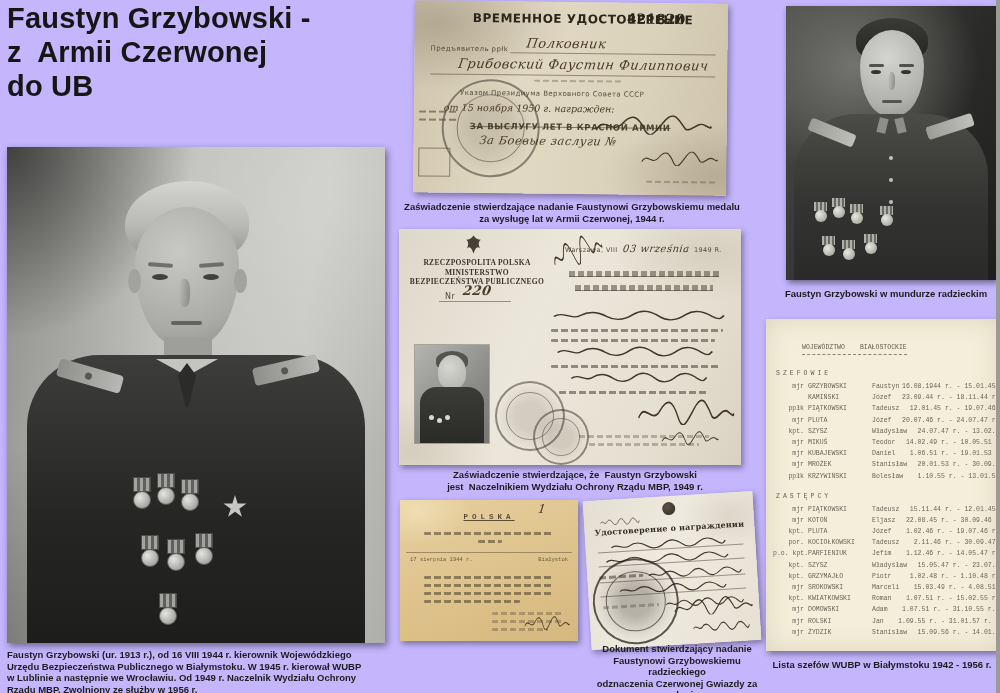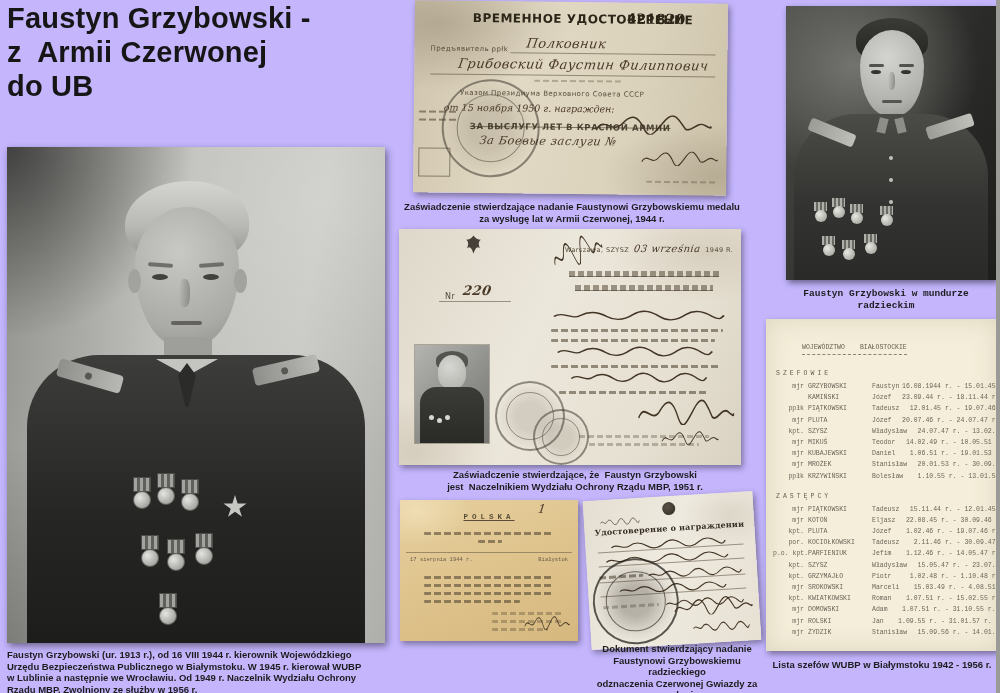--- a/index.html
+++ b/index.html
@@ -10,21 +10,21 @@
   .title{position:absolute;left:7px;top:1px;width:360px;white-space:pre-wrap;
          font:bold 29px/34px "Liberation Sans",sans-serif;color:#161616;letter-spacing:.2px;}
   .cap{position:absolute;white-space:pre-wrap;font:bold 9.5px/11.5px "Liberation Sans",sans-serif;
        color:#1d1d1d;text-align:center;}
   .cap-left{text-align:left;}
   .cap-main{left:7px;top:649px;width:392px;}
   .cap-medal{left:396px;top:201px;width:352px;}
   .cap-mbp{left:410px;top:469px;width:330px;}
   .cap-rozkaz{left:394px;top:647px;width:194px;}
   .cap-award{left:589px;top:643px;width:176px;}
-  .cap-sov{left:774px;top:288px;width:224px;font-family:Liberation Mono, monospace;}
+  .cap-sov{left:774px;top:288px;width:224px;}
   .cap-roster{left:764px;top:659px;width:236px;}
 
   
   .doc{position:absolute;box-shadow:2px 3px 6px rgba(0,0,0,.38);}
   .tline{position:absolute;height:3px;border-radius:1px;
          background:repeating-linear-gradient(90deg,rgba(74,62,44,.55) 0 7px,rgba(0,0,0,0) 7px 10px);}
   .tline-faint{background:repeating-linear-gradient(90deg,rgba(74,62,44,.32) 0 6px,rgba(0,0,0,0) 6px 9px);}
   .uline{position:absolute;border-bottom:1px solid rgba(74,60,40,.5);}
   .prt{font-family:"DejaVu Sans",sans-serif;color:#564c3a;letter-spacing:.4px;}
   .hand{display:inline-block;font:italic 11px/12px "DejaVu Serif",serif;color:#4a3a28;
@@ -287,28 +287,31 @@
     <div class="stamp dm-stamp"></div>
     <div class="dm-numbox"></div>
   </div>
   <div class="cap cap-medal">Zaświadczenie stwierdzające nadanie Faustynowi Grzybowskiemu medalu
 za wysługę lat w Armii Czerwonej, 1944 r.</div>
 
   <div class="doc doc-mbp">
     <svg style="position:absolute;left:66px;top:6px;width:17px;height:20px;" viewBox="0 0 16 18">
       <path d="M8 0 C6 3,4 4,1 4 C4 6,3 9,2 12 C5 10,6 12,8 17 C10 12,11 10,14 12 C13 9,12 6,15 4 C12 4,10 3,8 0 Z" fill="#474038"></path>
     </svg>
+    <div class="mb-letterhead">RZECZPOSPOLITA POLSKA
+MINISTERSTWO
+BEZPIECZEŃSTWA PUBLICZNEGO</div>
     <span class="prt mb-nr">Nr</span>
     <span class="hand mb-nr-hand">220</span>
     <div class="uline mb-nr-line"></div>
     <svg class="sq" style="left:152px;top:8px;width:52px;height:28px;transform:rotate(-18deg);">
         <use href="#sq-sign"></use>
       </svg>
     <div class="mb-date">
-      <span class="prt" style="font-size:6.5px;">Warszawa, SZYSZ</span>
+      <span class="prt" style="font-size:6.5px;">Warszawa, VIII</span>
       <span class="hand">03 września</span>
       <span class="prt" style="font-size:6.5px;">1949 R.</span>
     </div>
     <div class="typed-u" style="left:170px;top:42px;width:150px;"></div>
     <div class="typed-u" style="left:176px;top:56px;width:138px;"></div>
     <svg class="sq" style="left:152px;top:80px;width:176px;height:13px;">
         <use href="#sq-line"></use>
       </svg>
     <div class="tline" style="left:152px;top:100px;width:172px;"></div>
     <div class="tline" style="left:152px;top:110px;width:164px;"></div>
@@ -333,21 +336,21 @@
       <div class="mp-face"></div>
       <div class="mp-torso"></div>
       <div class="mp-medal" style="left:14px;top:70px;"></div>
       <div class="mp-medal" style="left:22px;top:73px;"></div>
       <div class="mp-medal" style="left:30px;top:70px;"></div>
     </div>
     <div class="stamp" style="left:96px;top:152px;width:66px;height:66px;"></div>
     <div class="stamp" style="left:134px;top:180px;width:52px;height:52px;"></div>
   </div>
   <div class="cap cap-mbp">Zaświadczenie stwierdzające, że  Faustyn Grzybowski
-jest  Naczelnikiem Wydziału Ochrony Rządu MBP, 1951 r.</div>
+jest  Naczelnikiem Wydziału Ochrony Rządu MBP, 1949 r.</div>
 
   <div class="doc doc-rozkaz">
     <span class="hand rz-hand1">1</span>
     <div class="rz-header">POLSKA</div>
     <div class="tline" style="left:24px;top:32px;width:130px;"></div>
     <div class="tline" style="left:78px;top:40px;width:24px;"></div>
     <div class="rz-rule"></div>
     <div class="rz-daterow">
       <span>17 sierpnia 1944 r.</span>
       <span>Białystok</span>

